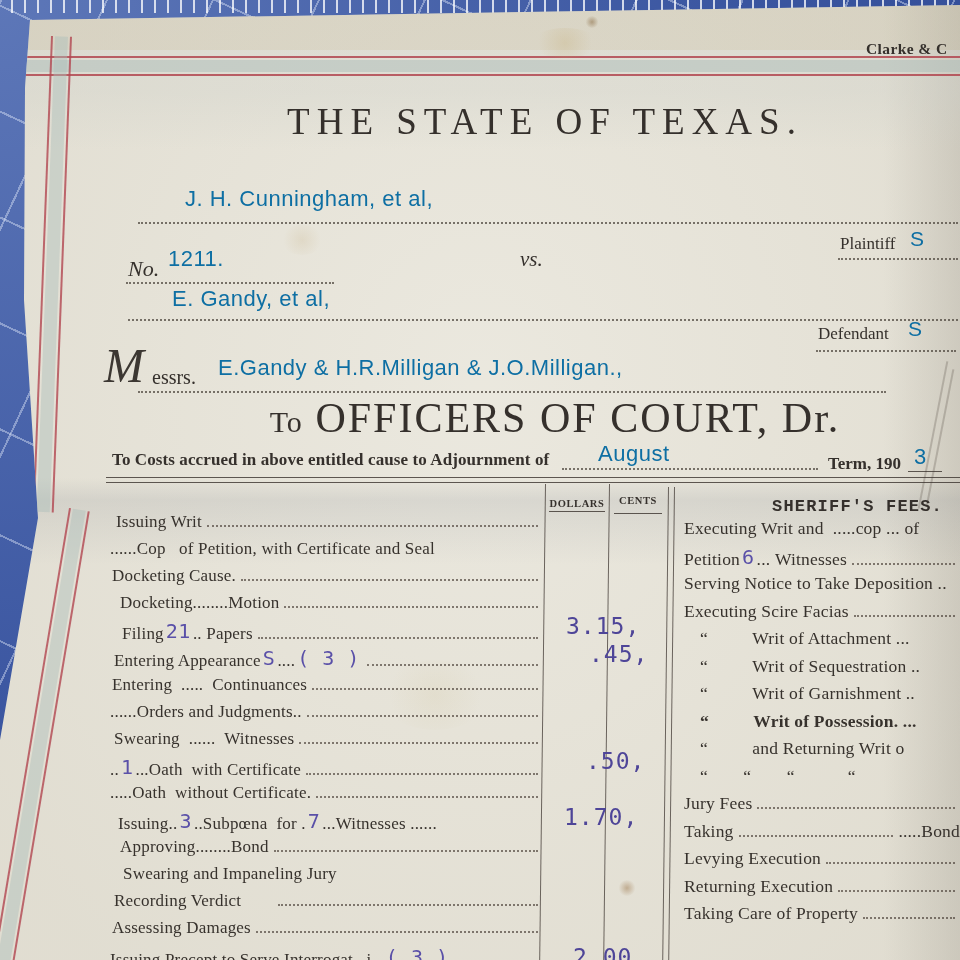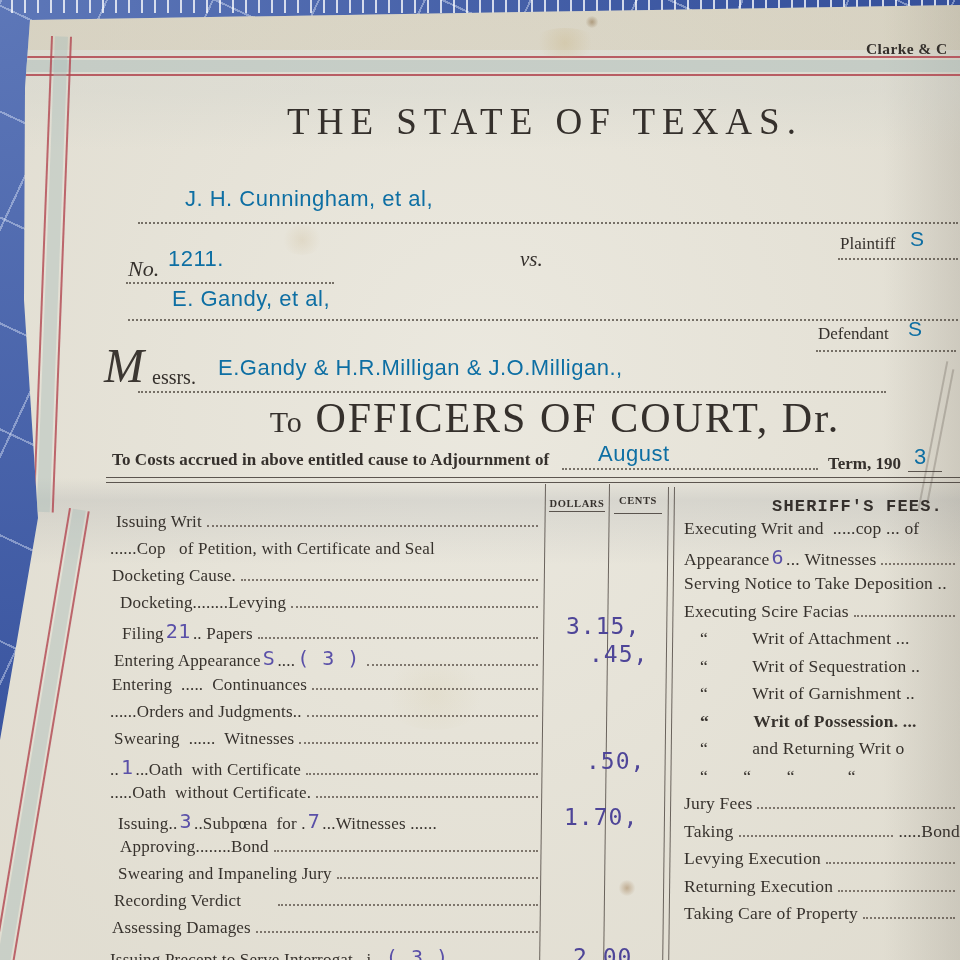--- a/index.html
+++ b/index.html
@@ -149,21 +149,21 @@
           <span class="leader"></span>
         </div>
         <div class="frow">
           <span class="print-seg">......Cop&nbsp;&nbsp;&nbsp;of Petition, with Certificate and Seal</span>
         </div>
         <div class="frow" style="padding-left: 2px;">
           <span class="print-seg">Docketing Cause.</span>
           <span class="leader"></span>
         </div>
         <div class="frow" style="padding-left: 10px;">
-          <span class="print-seg">Docketing........Levying</span>
+          <span class="print-seg">Docketing........Motion</span>
           <span class="leader"></span>
         </div>
         <div class="frow" style="padding-left: 12px;">
           <span class="print-seg">Filing </span>
           <span class="typed-seg">21</span>
           <span class="print-seg">.. Papers</span>
           <span class="leader"></span>
         </div>
         <div class="frow" style="padding-left: 4px;">
           <span class="print-seg">Entering Appearance </span>
@@ -198,21 +198,21 @@
           <span class="print-seg">Issuing..</span>
           <span class="typed-seg">3</span>
           <span class="print-seg">..Subpœna&nbsp;&nbsp;for&nbsp;.</span>
           <span class="typed-seg">7</span>
           <span class="print-seg">...Witnesses&nbsp;......</span>
         </div>
         <div class="frow" style="padding-left: 10px;">
           <span class="print-seg">Approving........Bond</span>
           <span class="leader"></span>
         </div>
-        <div class="frow" style="padding-left: 8px;">
+        <div class="frow" style="padding-left: 8px; flex-direction: column;">
           <span class="print-seg">Swearing and Impaneling Jury</span>
           <span class="leader"></span>
         </div>
         <div class="frow" style="padding-left: 4px; gap: 32px;">
           <span class="print-seg">Recording Verdict</span>
           <span class="leader"></span>
         </div>
         <div class="frow" style="padding-left: 2px;">
           <span class="print-seg">Assessing Damages</span>
           <span class="leader"></span>
@@ -220,21 +220,21 @@
         <div class="frow">
           <span class="print-seg">Issuing Precept to Serve Interrogat...i</span>
           <span class="typed-seg">&nbsp;( 3 )</span>
         </div>
       </div>
     <div class="rows rows-sheriff" style="left:684px;top:518px;width:276px;height:442px;">
         <div class="frow">
           <span class="print-seg">Executing Writ and&nbsp;&nbsp;.....cop&nbsp;...&nbsp;of</span>
         </div>
         <div class="frow">
-          <span class="print-seg">Appearance </span>
+          <span class="print-seg">Petition </span>
           <span class="typed-seg">6</span>
           <span class="print-seg">...&nbsp;Witnesses</span>
           <span class="leader"></span>
         </div>
         <div class="frow">
           <span class="print-seg">Serving Notice to Take Deposition&nbsp;..</span>
         </div>
         <div class="frow">
           <span class="print-seg">Executing Scire Facias</span>
           <span class="leader"></span>

